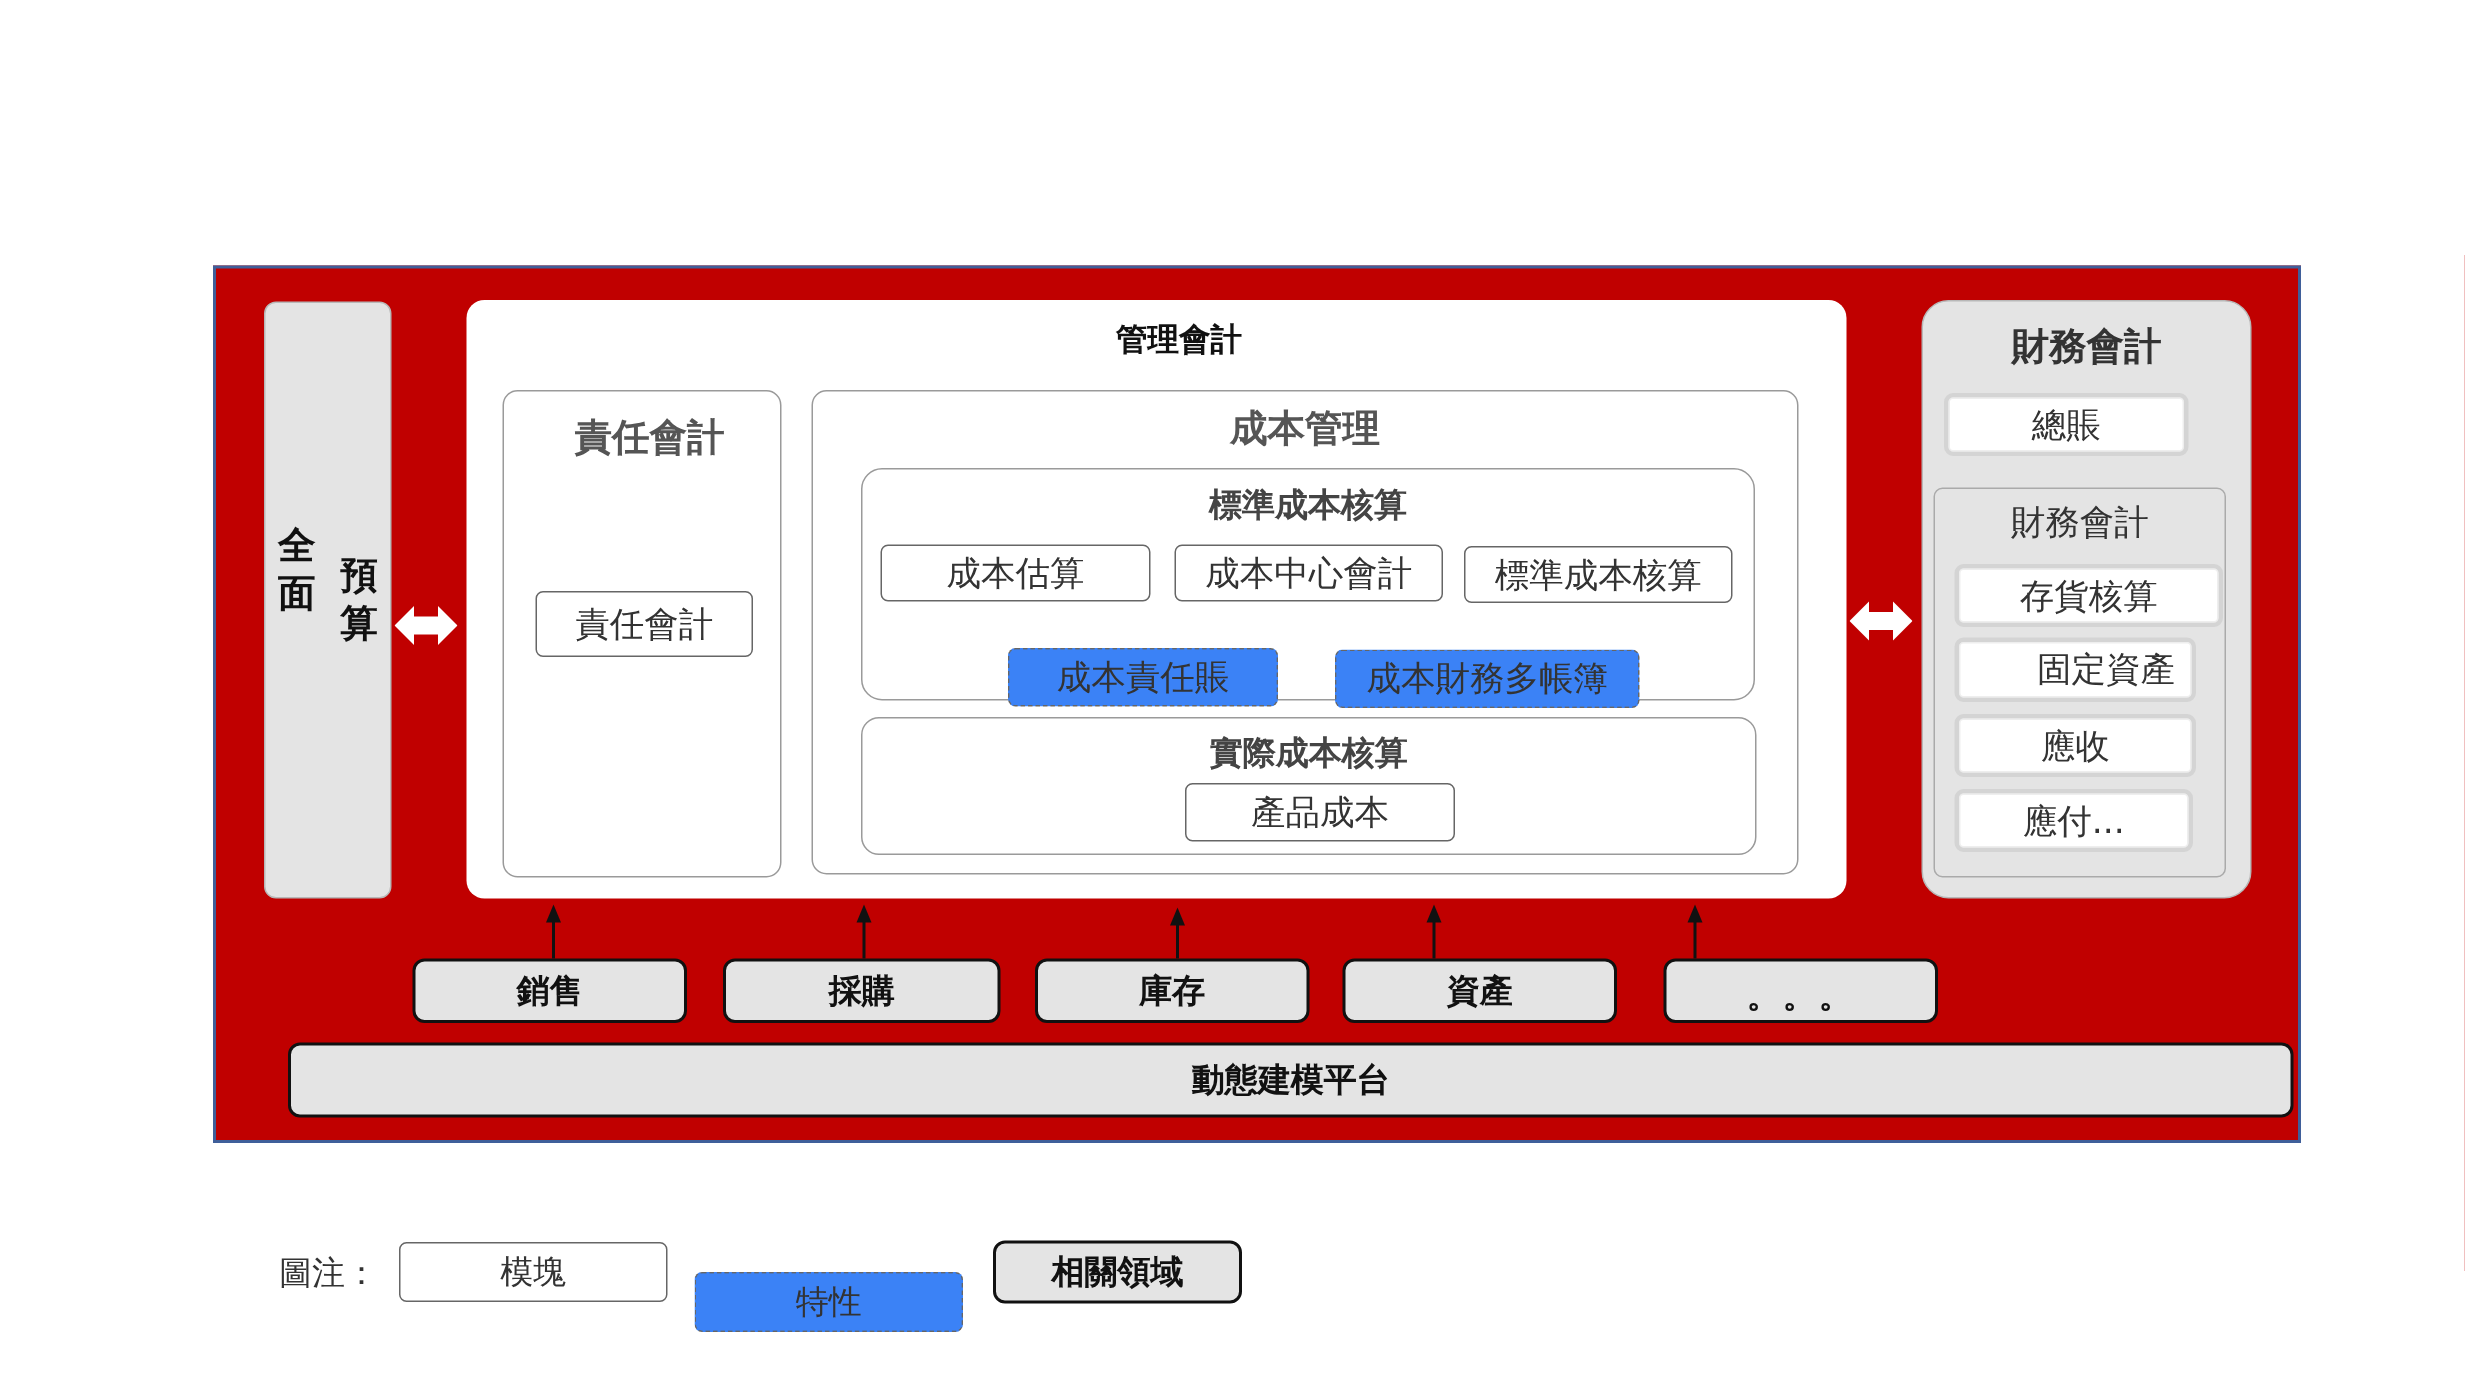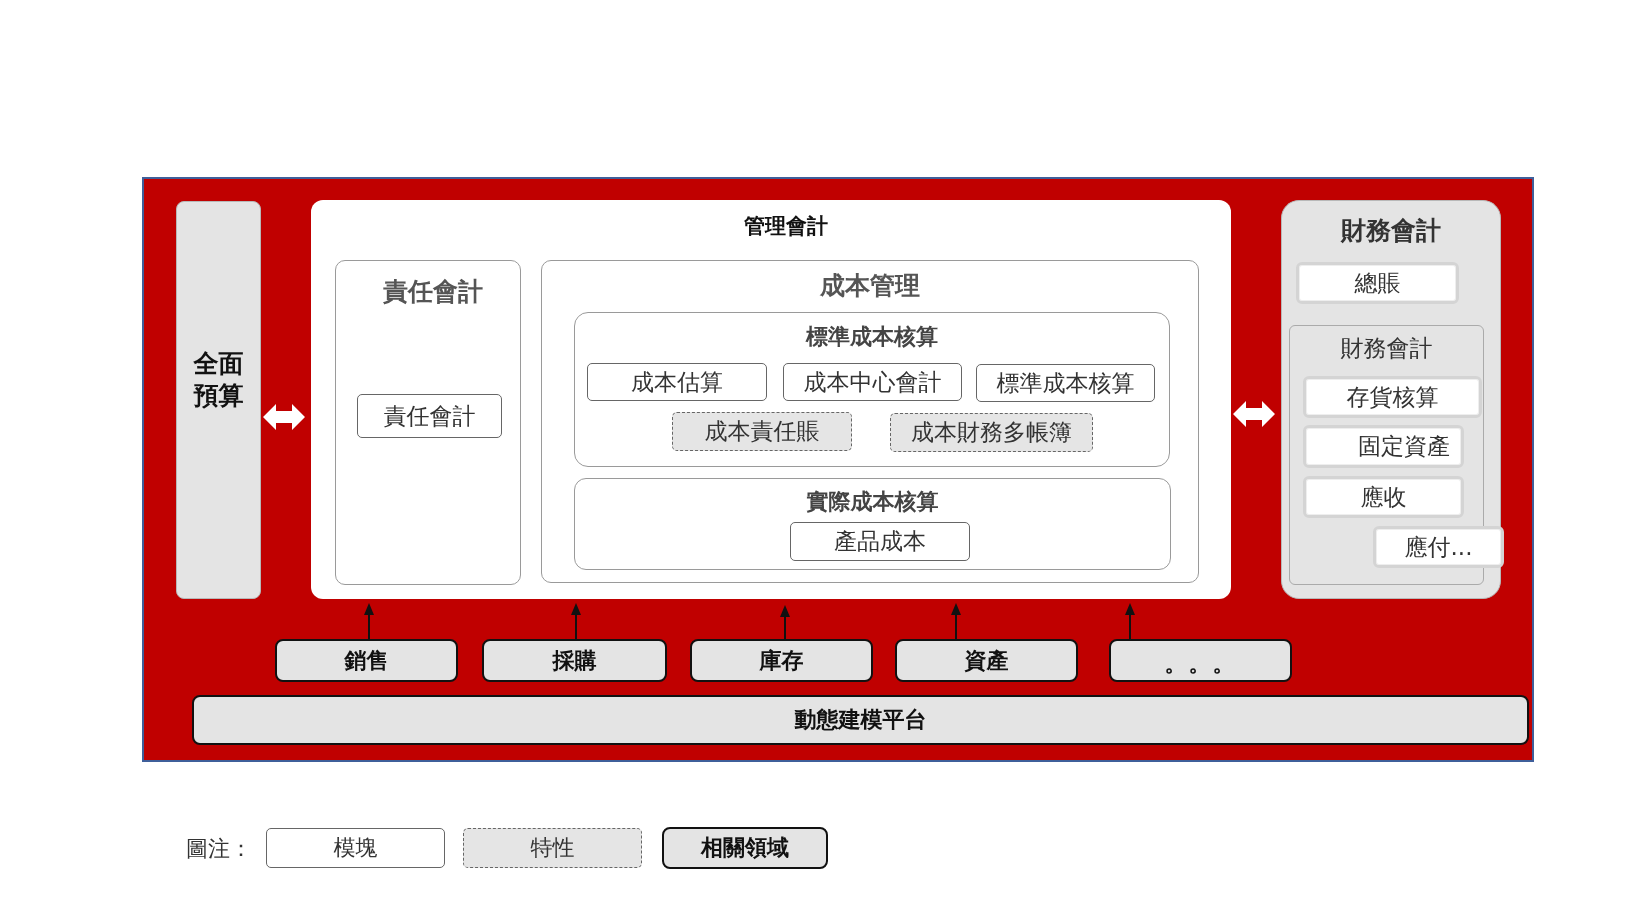--- a/index.html
+++ b/index.html
@@ -5,34 +5,34 @@
   html, body { margin:0; padding:0; background:#ffffff; }
   body { width:1643px; height:924px; position:relative; overflow:hidden;
          font-family:"DejaVu Sans","Liberation Sans",sans-serif; color:#222; }
   .abs { position:absolute; box-sizing:border-box; }
   .center { display:flex; align-items:center; justify-content:center; text-align:center; }
   .frame { background:#c00000; border:2px solid #3f5f9a; }
   .gray-col { background:#e4e4e4; border:1px solid #b8b8b8; border-radius:8px; }
   .white-panel { background:#ffffff; border-radius:12px; }
   .group { background:#ffffff; border:1px solid #9a9a9a; border-radius:10px; }
   .mod { background:#ffffff; border:1.5px solid #666; border-radius:5px; font-size:23px; color:#333; }
-  .feat { background:#e5e5e5; border:1.5px dashed #666; border-radius:5px; font-size:23px; color:#333; }
+  .feat { background:#3b82f6; border:1.5px dashed #666; border-radius:5px; font-size:23px; color:#333;margin-top:20px; }
   .sub-mod { background:#ffffff; border:3px solid #d4d4d4; border-radius:6px; font-size:23px; color:#333; box-shadow: inset 0 0 0 1px #eee; }
   .domain { background:#e4e4e4; border:2px solid #111; border-radius:8px; font-size:22px; font-weight:bold; color:#111; }
   .title-b { font-weight:bold; color:#111; }
   .title-g { font-weight:bold; color:#555; }
   .arrow-line { background:#111; width:1.5px; }
   .arrow-head { width:0; height:0; border-left:5px solid transparent; border-right:5px solid transparent; border-bottom:12px solid #111; }
 </style>
 </head>
 <body>
 
 <div class="abs frame" style="left:142px; top:177px; width:1392px; height:585px;"></div>
 
-<div class="abs gray-col center" style="left:176px; top:201px; width:85px; height:398px; flex-direction:column;">
+<div class="abs gray-col center" style="left:176px; top:201px; width:85px; height:398px; flex-direction:row;">
   <div class="title-b" style="font-size:25px; line-height:32px; margin-top:-40px;">全面</div>
   <div class="title-b" style="font-size:25px; line-height:32px;">預算</div>
 </div>
 
 <svg class="abs" style="left:263px; top:402px;" width="42" height="30" viewBox="0 0 42 30">
   <polygon points="0,15 13,2 13,9 29,9 29,2 42,15 29,28 29,21 13,21 13,28" fill="#ffffff"></polygon>
 </svg>
 
 <div class="abs white-panel" style="left:311px; top:200px; width:920px; height:399px;"></div>
 <div class="abs center title-b" style="left:311px; top:210px; width:950px; height:32px; font-size:21px;">管理會計</div>
@@ -62,21 +62,21 @@
 
 <div class="abs gray-col" style="left:1281px; top:200px; width:220px; height:399px; border-radius:18px;"></div>
 <div class="abs center title-b" style="left:1281px; top:213px; width:220px; height:34px; font-size:25px; color:#333;">財務會計</div>
 <div class="abs sub-mod center" style="left:1296px; top:262px; width:163px; height:42px;">總賬</div>
 
 <div class="abs" style="left:1289px; top:325px; width:195px; height:260px; border:1px solid #aaa; border-radius:6px; background:#e4e4e4;"></div>
 <div class="abs center" style="left:1289px; top:331px; width:195px; height:34px; font-size:23px; color:#333;">財務會計</div>
 <div class="abs sub-mod center" style="left:1303px; top:376px; width:179px; height:42px;">存貨核算</div>
 <div class="abs sub-mod center" style="left:1303px; top:425px; width:161px; height:43px;padding-left:41px;">固定資產</div>
 <div class="abs sub-mod center" style="left:1303px; top:476px; width:161px; height:42px;">應收</div>
-<div class="abs sub-mod center" style="left:1373px; top:526px; width:131px; height:42px;">應付...</div>
+<div class="abs sub-mod center" style="left:1303px; top:526px; width:159px; height:42px;">應付...</div>
 
 <div class="abs arrow-head" style="left:364px; top:603px;"></div>
 <div class="abs arrow-line" style="left:368px; top:614px; height:25px;"></div>
 <div class="abs arrow-head" style="left:571px; top:603px;"></div>
 <div class="abs arrow-line" style="left:575px; top:614px; height:25px;"></div>
 <div class="abs arrow-head" style="left:780px; top:605px;"></div>
 <div class="abs arrow-line" style="left:784px; top:616px; height:23px;"></div>
 <div class="abs arrow-head" style="left:951px; top:603px;"></div>
 <div class="abs arrow-line" style="left:955px; top:614px; height:25px;"></div>
 <div class="abs arrow-head" style="left:1125px; top:603px;"></div>

